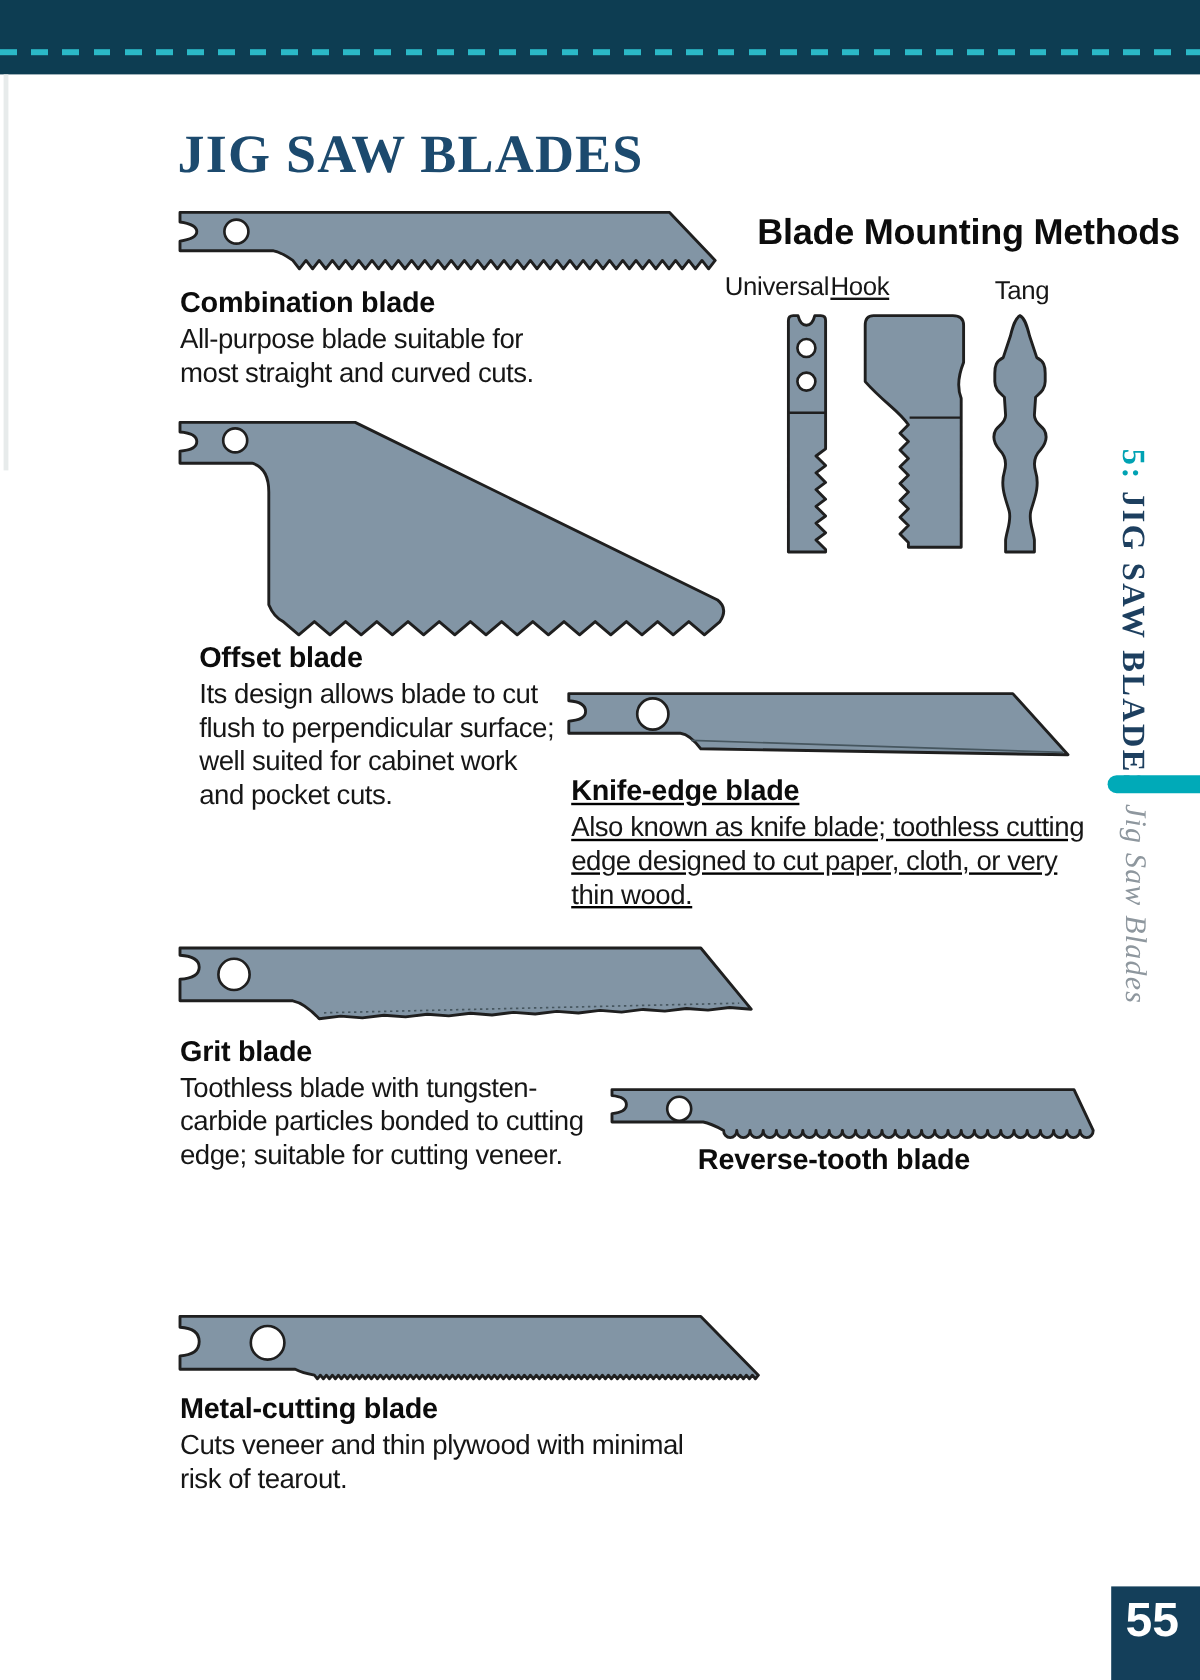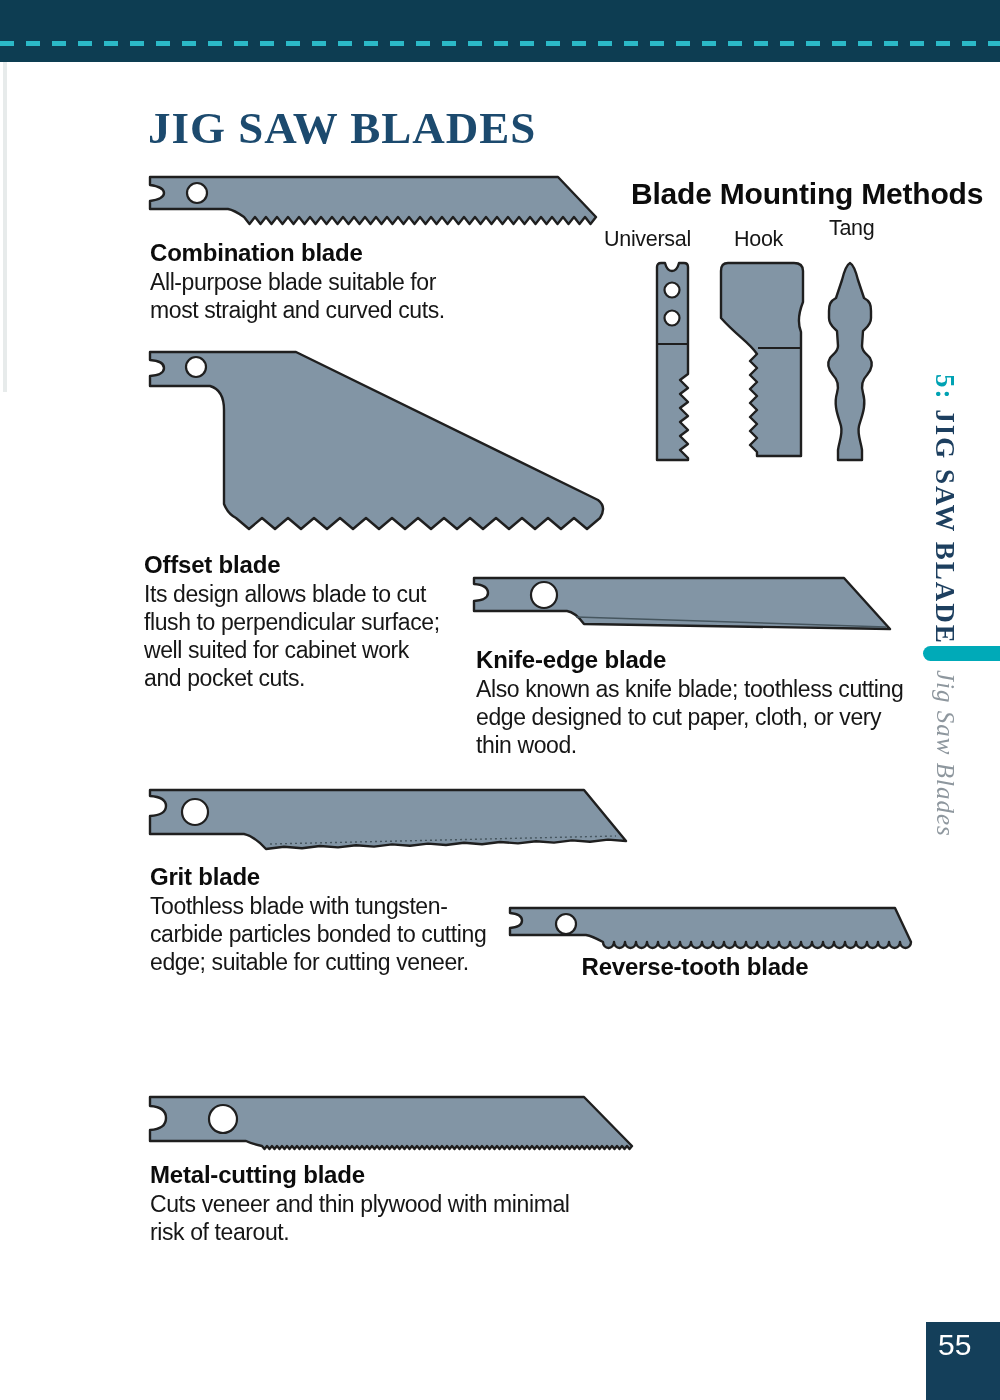--- a/index.html
+++ b/index.html
@@ -30,49 +30,49 @@
   #art-b5{left:508px;top:900px;}
   #art-b6{left:148px;top:1088px;}
   #art-mounting{left:645px;top:258px;}
 
   
   .card .name{font-weight:bold;font-size:24px;line-height:26px;color:#0c0c0c;
       letter-spacing:-0.2px;margin-bottom:2px;}
   .card .desc{font-size:23px;line-height:28px;color:#161616;letter-spacing:-0.4px;
       white-space:pre-line;}
   #card-0{left:150px;top:240px;width:330px;}
-  #card-1{left:144px;top:536px;width:330px;margin-top:16px;}
-  #card-2{left:476px;top:647px;width:430px;}
+  #card-1{left:166px;top:536px;width:330px;}
+  #card-2{left:476px;top:647px;width:430px;text-decoration:underline;}
   #card-3{left:150px;top:864px;width:360px;}
   #card-4{left:510px;top:954px;width:370px;text-align:center;}
   #card-5{left:150px;top:1162px;width:420px;}
 
   
   #mounting-title{left:631px;top:177px;font-weight:bold;font-size:30px;color:#0c0c0c;
       letter-spacing:-0.2px;}
   .mlabel{font-size:21.5px;color:#161616;letter-spacing:-0.3px;}
   #mlabel-0{left:604px;top:227px;}
-  #mlabel-1{left:734px;top:227px;}
-  #mlabel-2{left:829px;top:216px;}
+  #mlabel-1{left:692px;top:227px;text-decoration:underline;}
+  #mlabel-2{left:829px;top:230px;}
 
   
   #side-chapter{left:929px;top:374px;writing-mode:vertical-rl;
       font-family:"Liberation Serif",serif;font-weight:bold;font-size:27px;
       letter-spacing:2px;color:#1d3f5f;}
   #side-chapter .num{color:#00a2b3;}
   #accent-bar{left:923px;top:646px;width:77px;height:15px;background:#00aab8;
       border-radius:9px 0 0 9px;}
   #side-running{left:931px;top:670px;writing-mode:vertical-rl;
       font-family:"Liberation Serif",serif;font-style:italic;font-size:25px;
       letter-spacing:1px;color:#8e979e;}
 
   
   #page-number-box{left:926px;top:1322px;width:74px;height:78px;background:#143f5a;}
-  #page-number-box .num{position:absolute;left:12px;top:6px;font-weight:normal;
-      font-size:30px;color:#ffffff;}
+  #page-number-box .num{position:absolute;left:12px;top:6px;font-weight:bold;
+      font-size:40px;color:#ffffff;}
 </style>
 </head>
 <body>
 
 <div class="abs" id="header-band">
   <div class="abs" id="header-dashes"></div>
 </div>
 <div class="abs" id="left-scan-line"></div>
 
 <div class="abs" id="page-title">JIG SAW BLADES</div>

